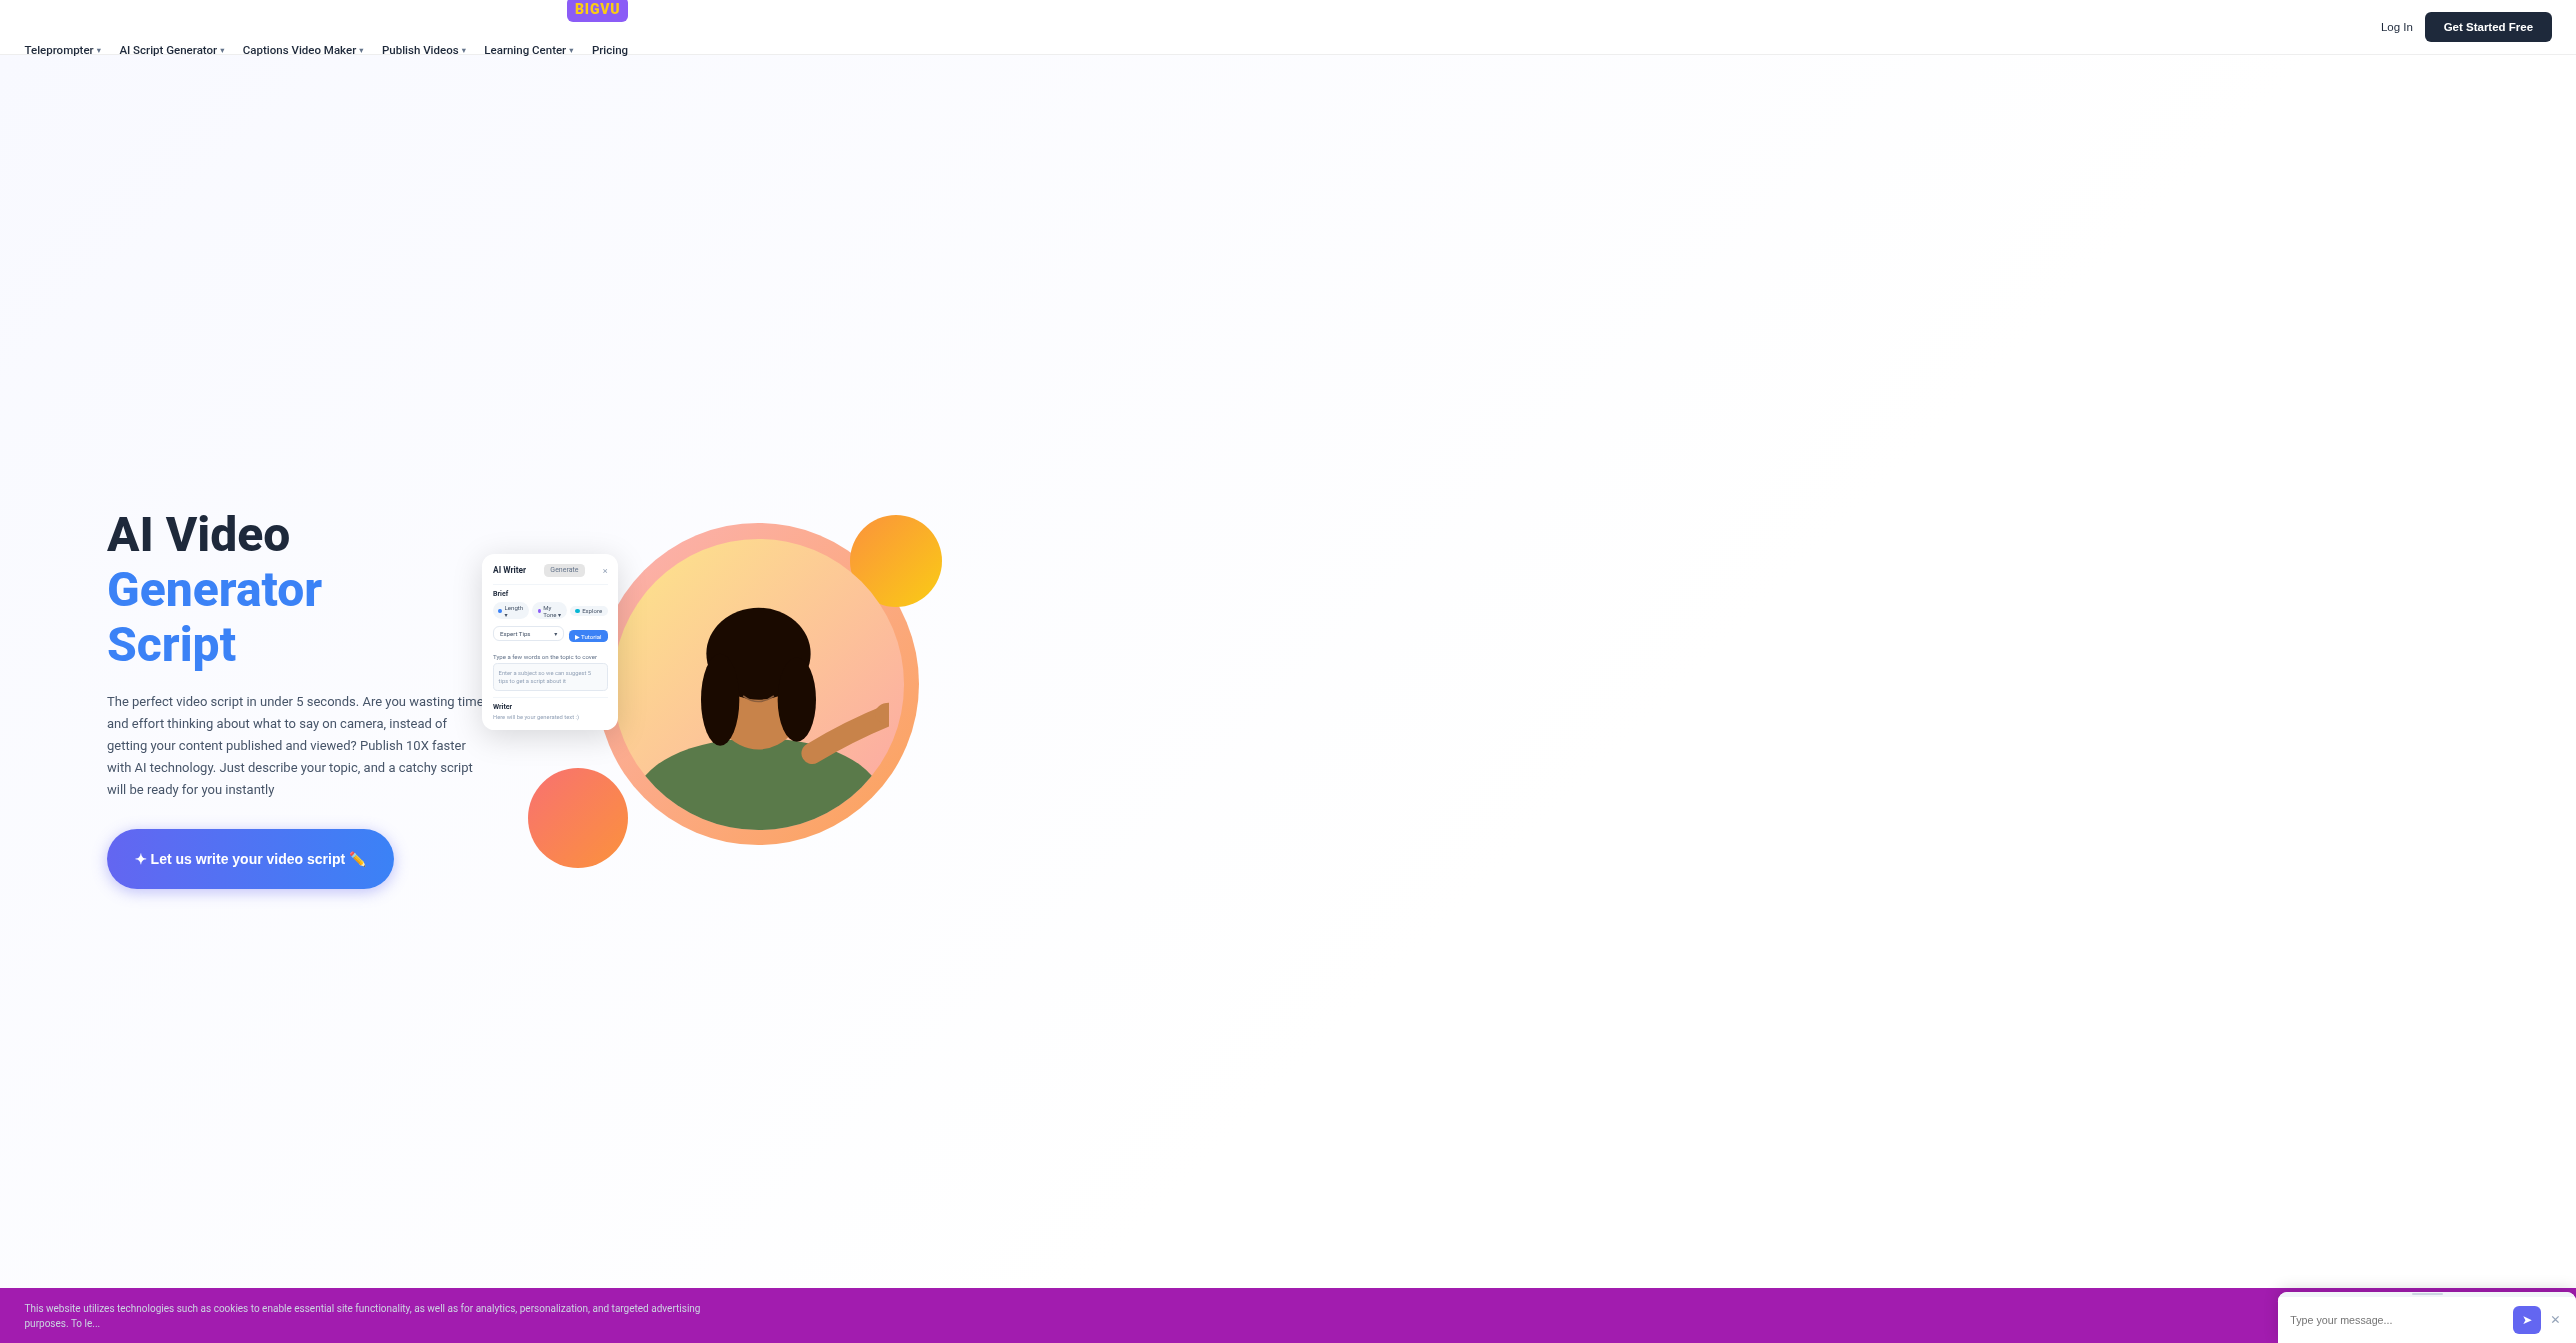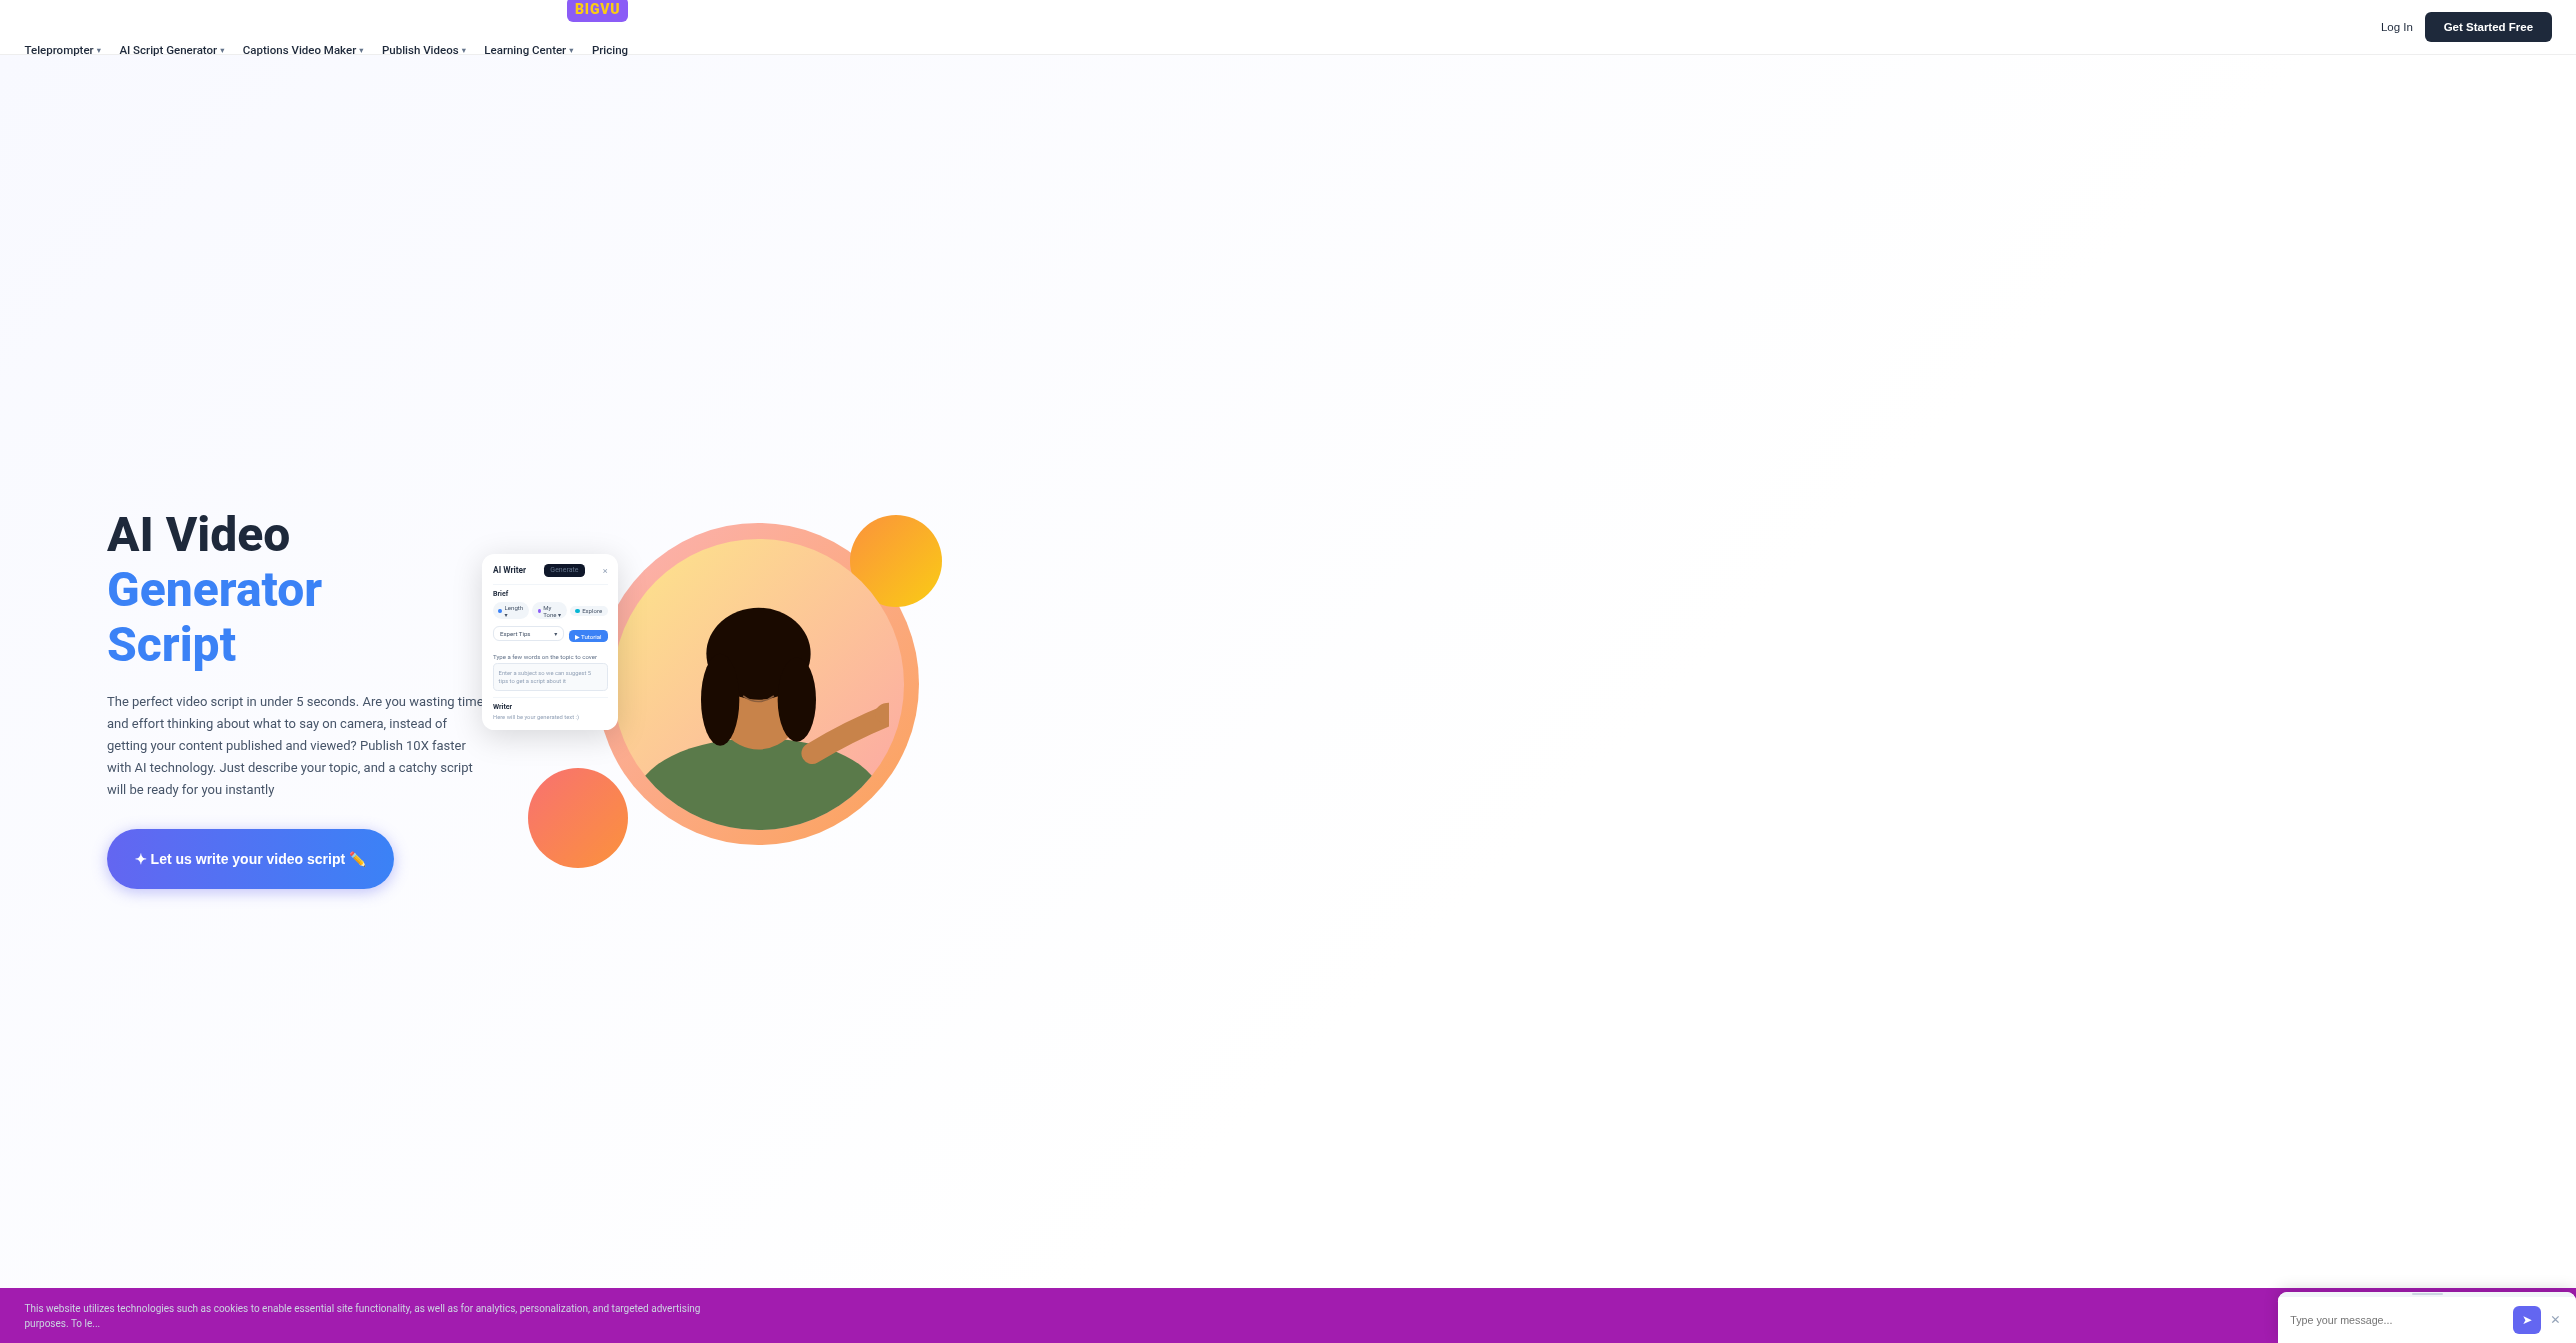--- a/index.html
+++ b/index.html
@@ -89,21 +89,21 @@
       width: 136px; background: #fff; border-radius: 12.3px;
       box-shadow: 0 6.1px 31px rgba(0,0,0,0.15); padding: 10.7px; z-index: 10;
       font-size: 7.7px;
     }
     .ui-card-header {
       display: flex; align-items: center; justify-content: space-between;
       margin-bottom: 7.7px;
     }
     .ui-card-title { font-size: 8.4px; font-weight: 700; color: #1e293b; }
     .ui-card-gen-btn {
-      background: #0f172a; border-radius: 4.6px; padding: 2.3px 6.1px;
+      background: #e5e5e5; border-radius: 4.6px; padding: 2.3px 6.1px;
       font-size: 7px; color: #64748b;
     }
     .ui-card-close { color: #94a3b8; font-size: 9.2px; }
     .ui-card-section-title { font-size: 7px; font-weight: 700; color: #1e293b; margin-bottom: 4.6px; }
     .tag {
       display: flex; align-items: center; gap: 2.3px;
       background: #f1f5f9; border-radius: 9.2px; padding: 1.5px 5.4px;
       font-size: 6.1px; color: #475569;
     }
     .tag-dot { width: 4.6px; height: 4.6px; border-radius: 50%; }

